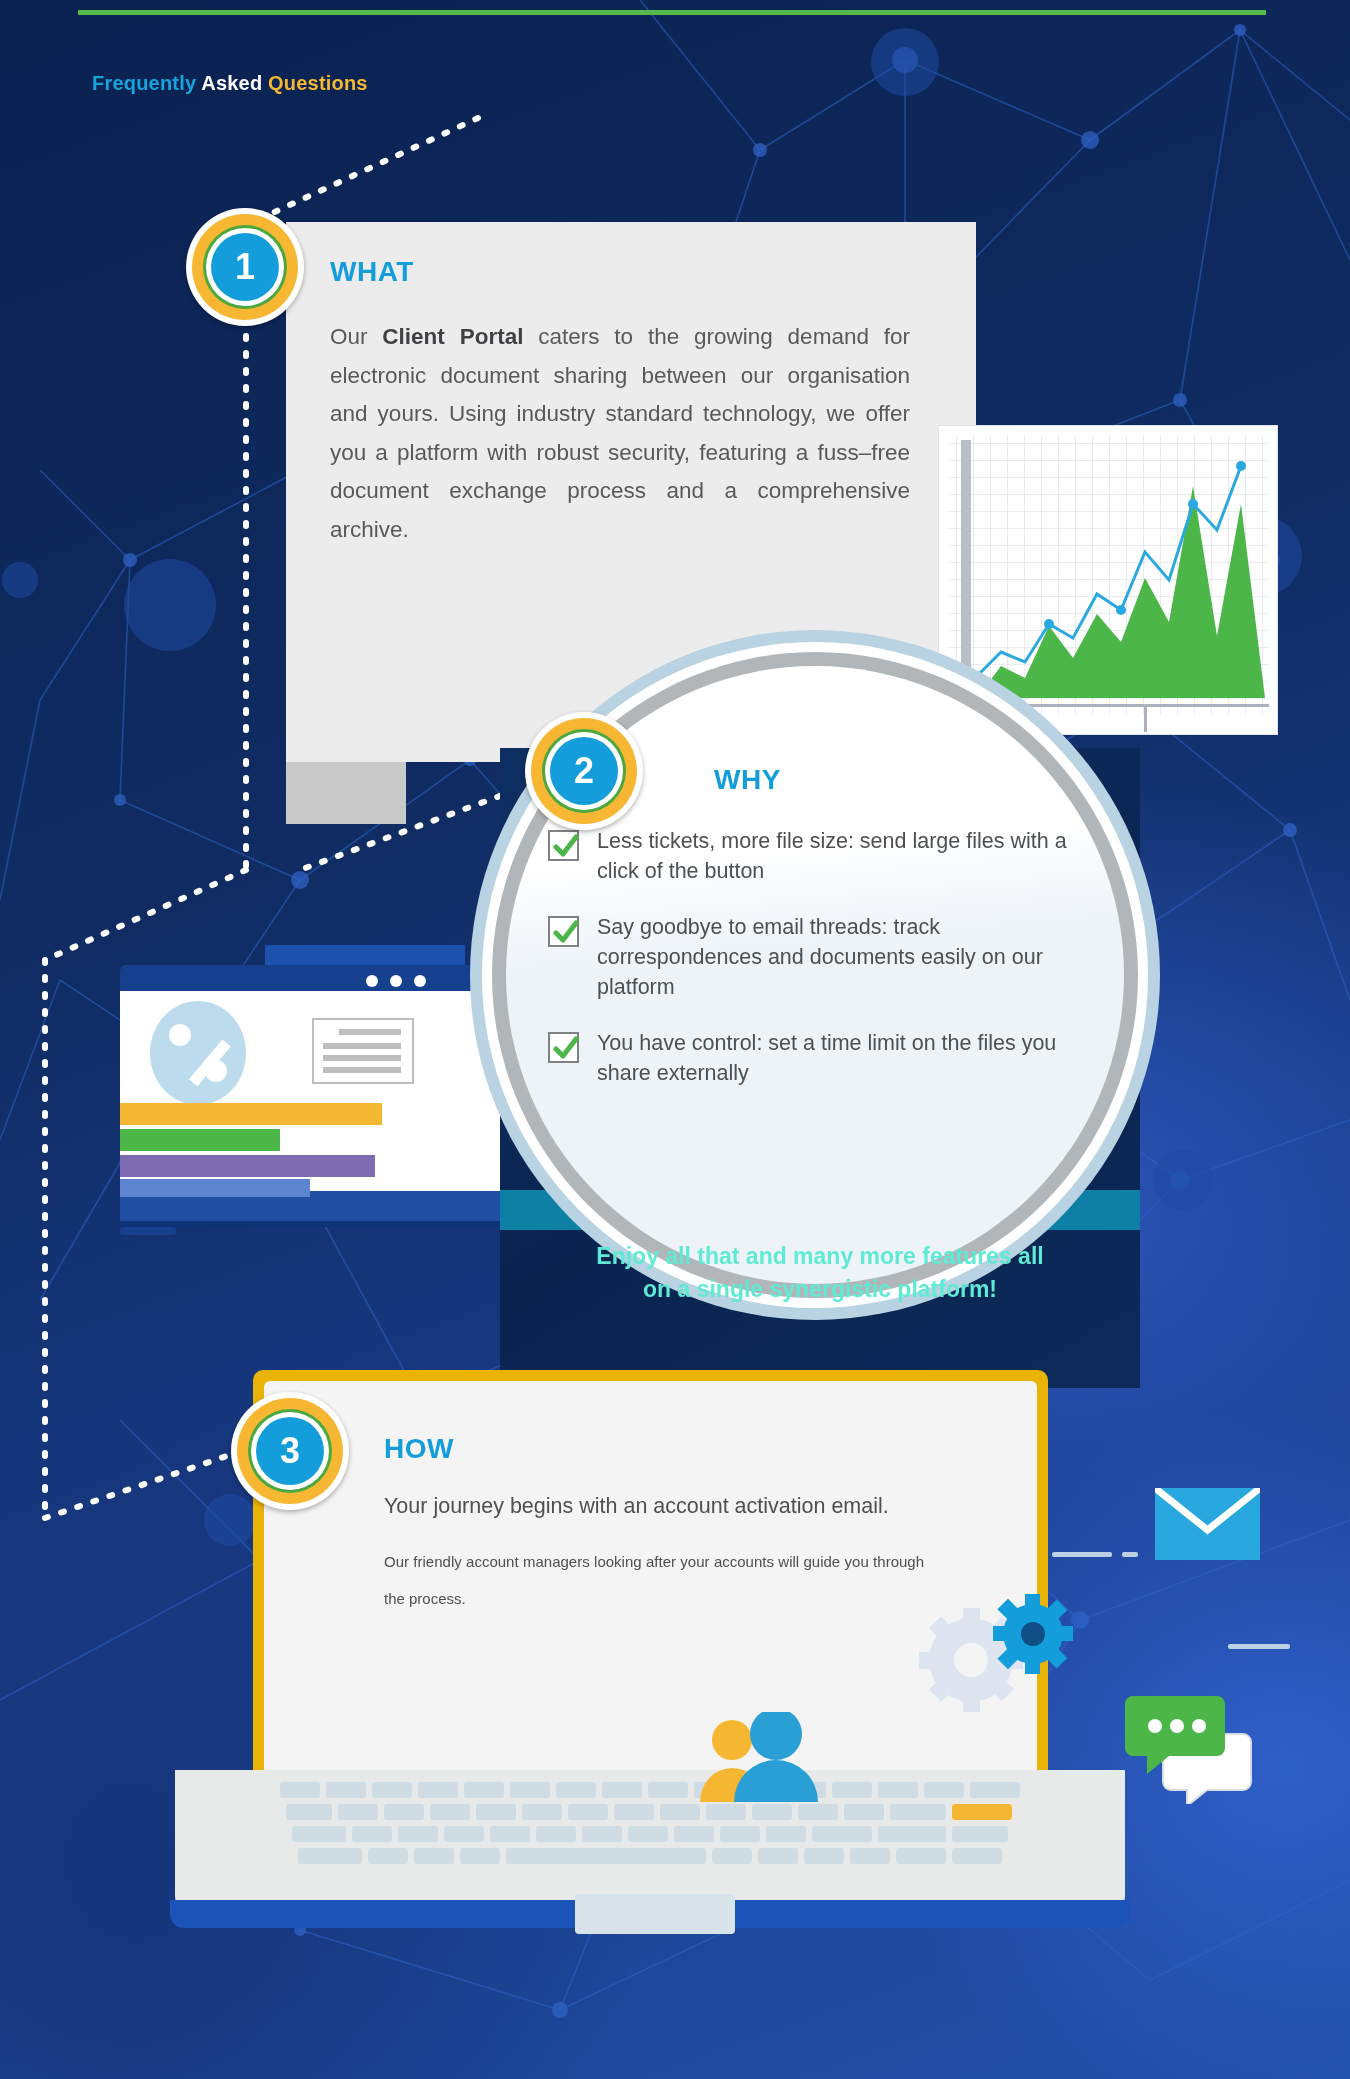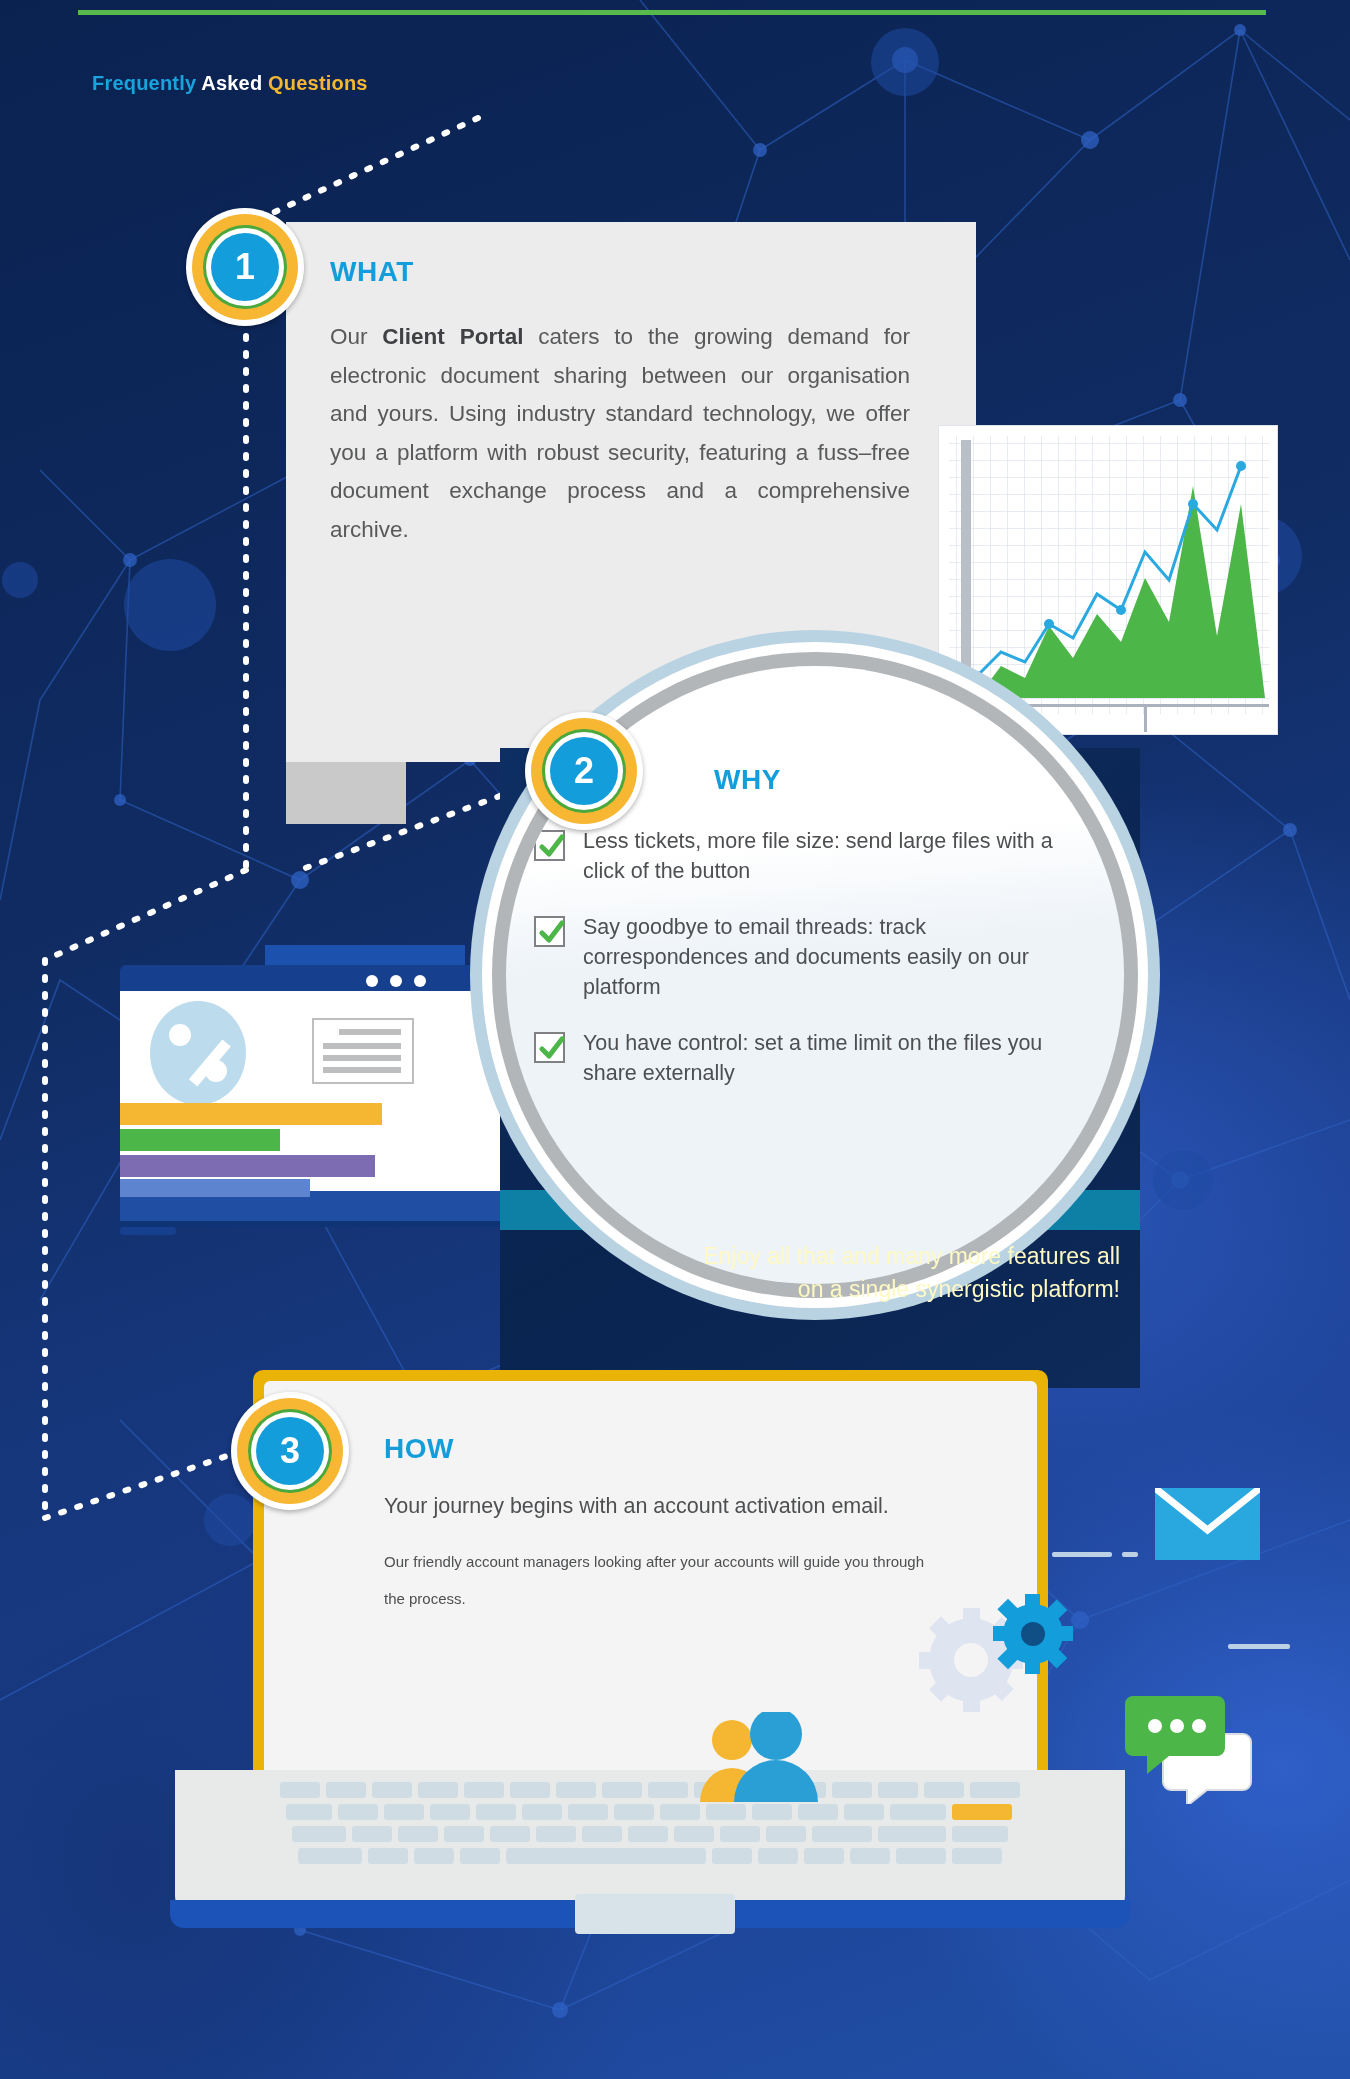--- a/index.html
+++ b/index.html
@@ -97,21 +97,21 @@
     position:absolute; left:500px; top:748px; width:640px; height:640px;
     background:linear-gradient(150deg,#0e2f63 0%,#0a2450 55%,#0d2a59 100%);
     z-index:14;
   }
   .why-tealbar {
     position:absolute; left:500px; top:1190px; width:640px; height:40px;
     background:#0e7fa5; z-index:15;
   }
   .why-tag {
     position:absolute; left:520px; top:1240px; width:600px;
-    text-align:right; color:#fef9c3; font-size:23px; font-weight:normal;
+    text-align:center; color:#5eead4; font-size:23px; font-weight:bold;
     line-height:33px; z-index:30;
   }
 
   
   .mag-outer {
     position:absolute; left:470px; top:630px; width:690px; height:690px;
     border-radius:50%;
     background:#b9d3e3;
     z-index:20;
   }
@@ -123,21 +123,21 @@
     position:absolute; inset:22px; border-radius:50%;
     background:#b3b6b8;
   }
   .mag-inner {
     position:absolute; inset:36px; border-radius:50%;
     background:linear-gradient(175deg,#ffffff 0%,#ffffff 30%,#eef3f8 46%,#eef3f8 100%);
     overflow:hidden;
   }
   .why-head { position:absolute; left:196px; top:98px;margin-left:12px; }
   .why-list {
-    position:absolute; left:28px; top:160px; width:560px;
+    position:absolute; left:42px; top:160px; width:560px;
   }
   .why-item {
     display:flex; align-items:flex-start; gap:18px; margin-bottom:26px;
   }
   .cbox {
     flex:0 0 auto; width:31px; height:31px; margin-top:4px;
     border:2px solid #808184; background:#ffffff;
     position:relative;
   }
   .cbox svg { position:absolute; left:2px; top:1px; }

